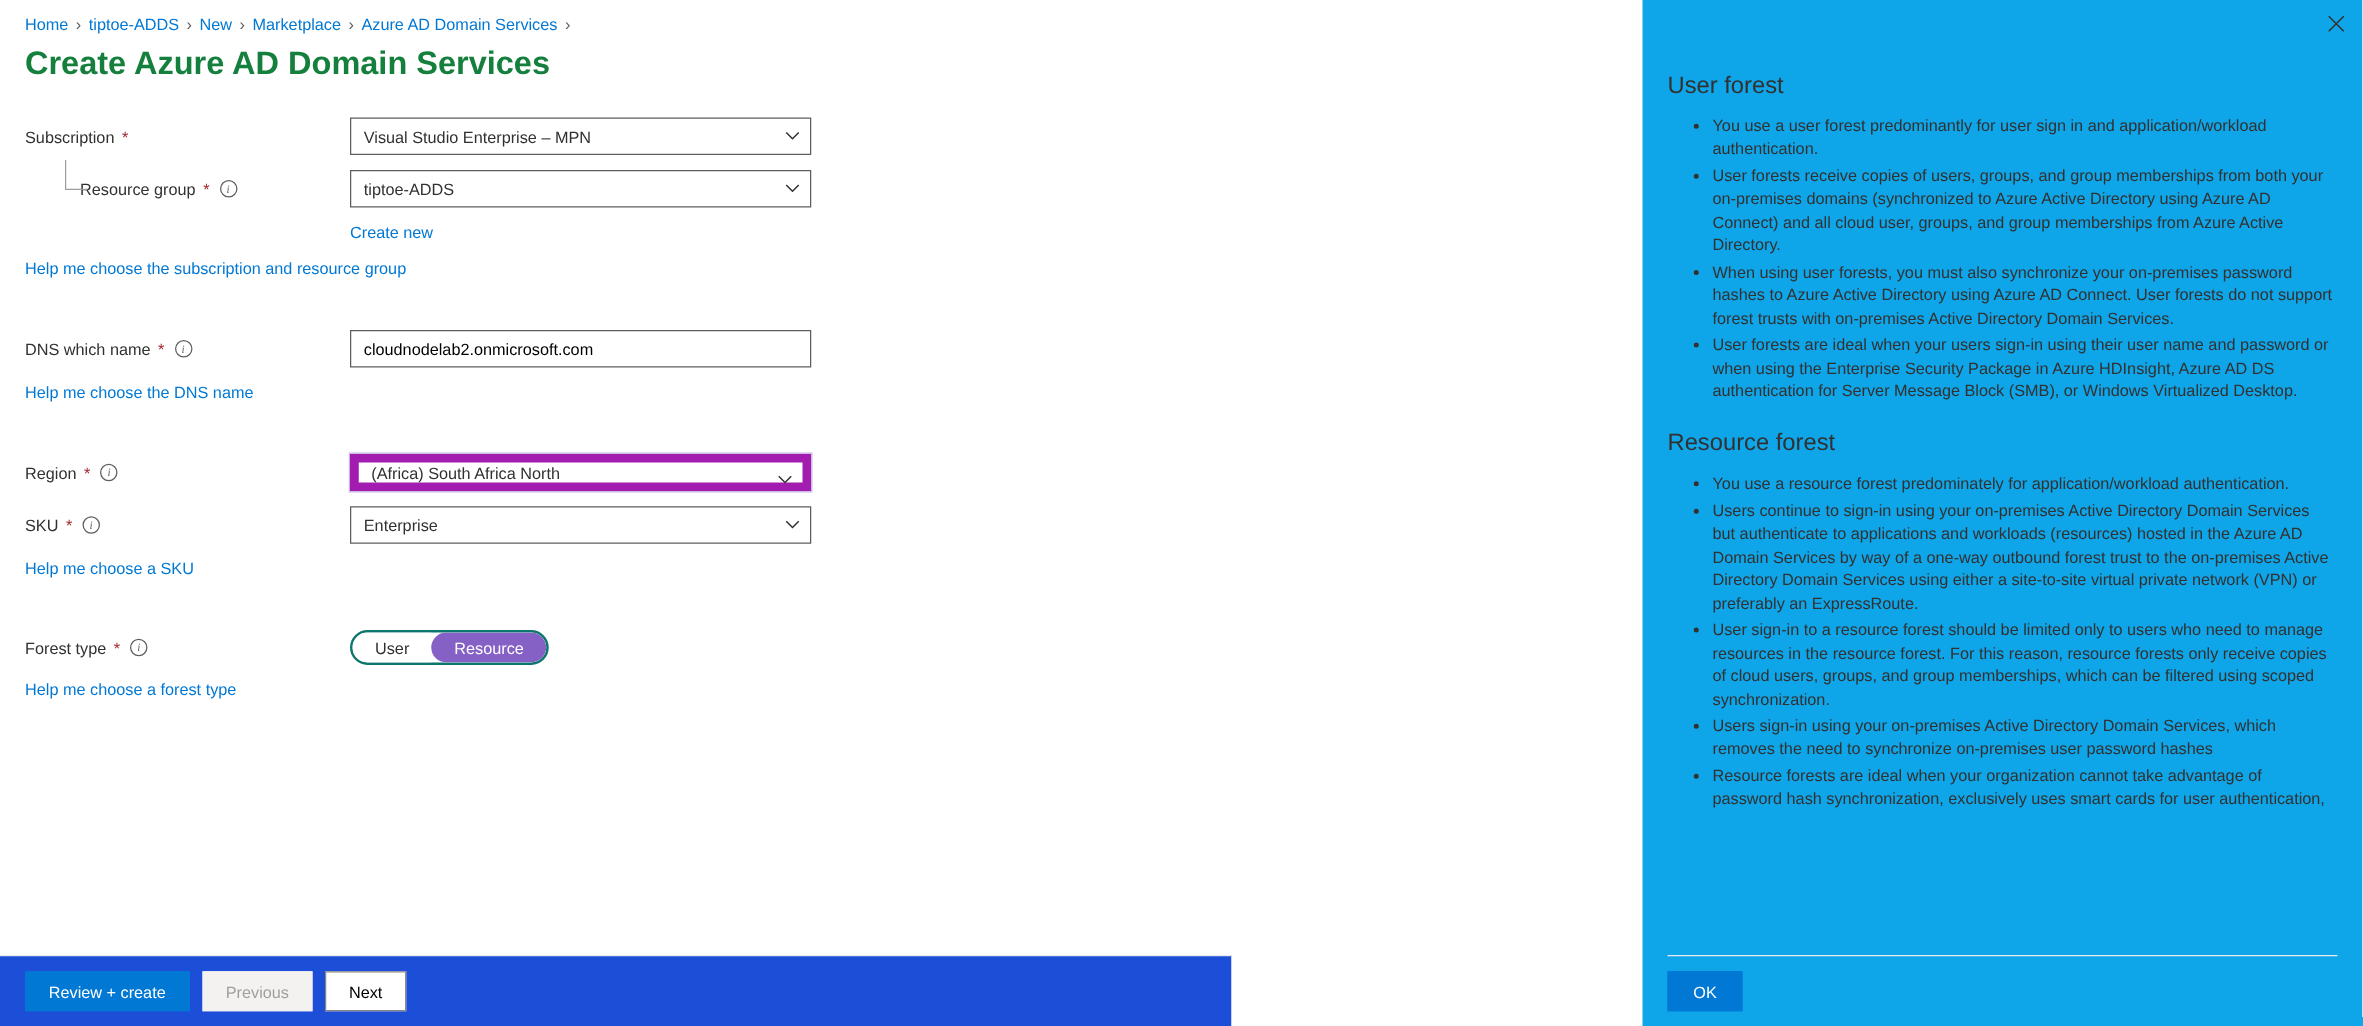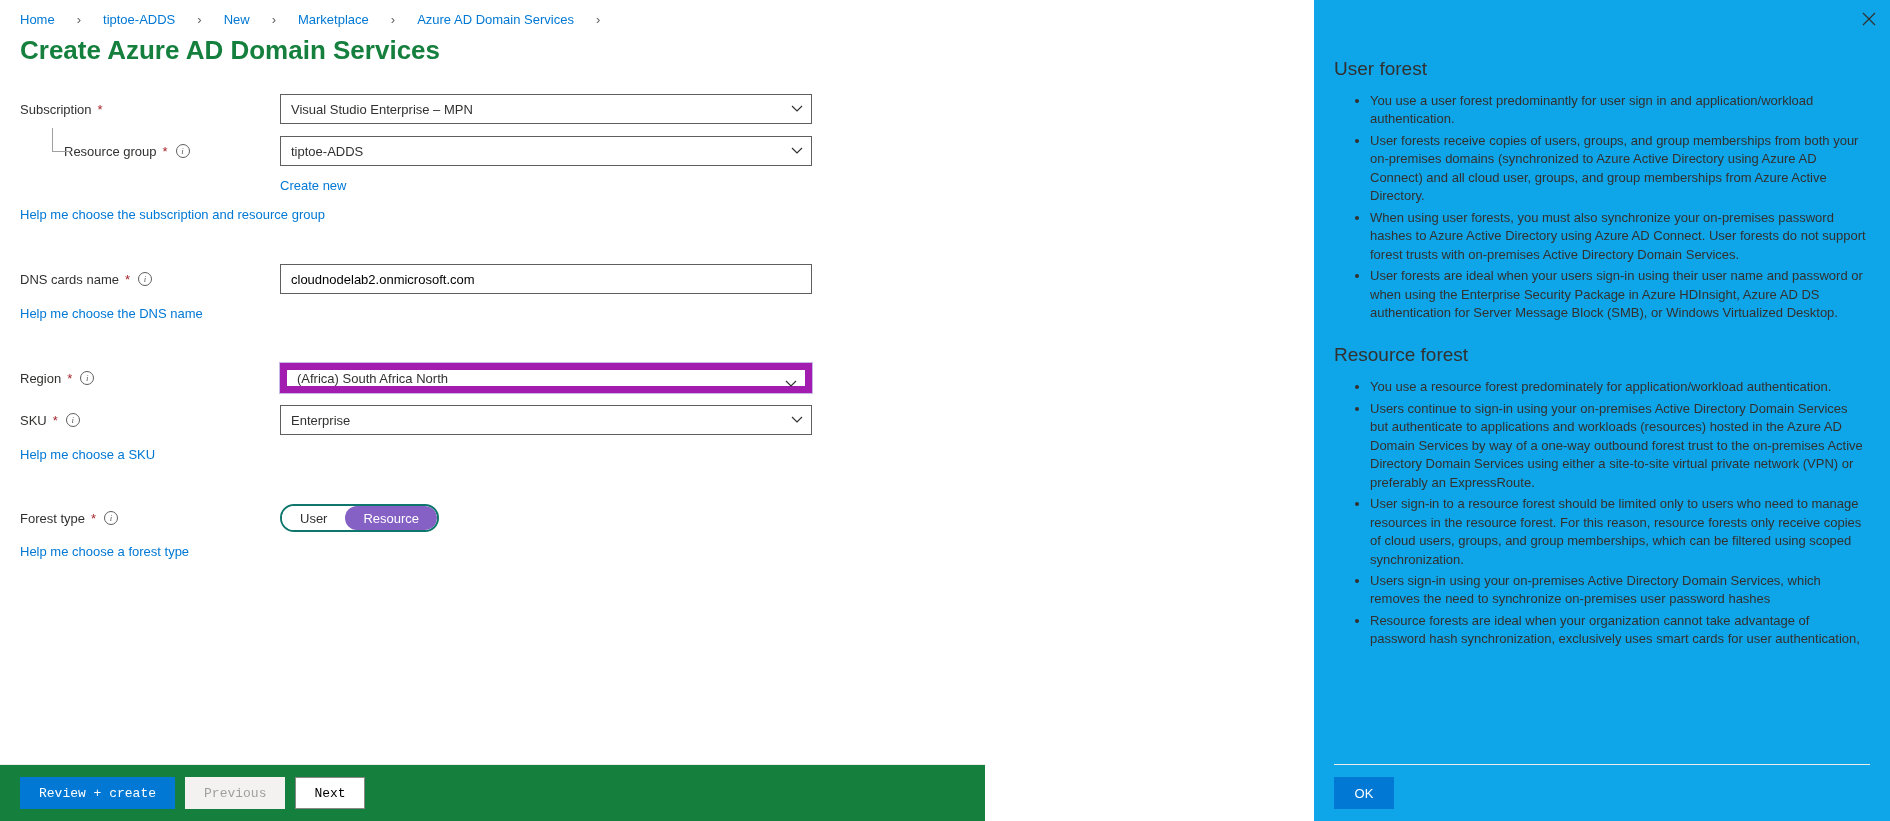--- a/index.html
+++ b/index.html
@@ -15,21 +15,21 @@
     }
     .main {
       padding: 12px 20px 0 20px;
       width: 985px;
       height: 100%;
       position: relative;
     }
     .breadcrumb {
       display: flex;
       align-items: center;
-      gap: 22px;
+      gap: 6px;
       font-size: 13px;
       margin-bottom: 8px;
     }
     .breadcrumb a { color: #0078d4; text-decoration: none; cursor: pointer; }
     .breadcrumb .sep { color: #605e5c; }
     h1.page-title {
       font-size: 26px;
       font-weight: 600;
       margin: 6px 0 28px 0;
       color: #15803d;
@@ -66,21 +66,21 @@
       border-radius: 50%;
       font-size: 9px;
       align-items: center;
       justify-content: center;
       font-style: italic;
       font-family: Georgia, serif;
       color: #605e5c;
       cursor: pointer;
       margin-left: 4px;
     }
-    .control { width: 532px; }
+    .control { width: 369px; }
     .select {
       width: 100%;
       height: 30px;
       border: 1px solid #605e5c;
       padding: 0 28px 0 10px;
       font-size: 13px;
       background: #fff;
       position: relative;
       display: flex;
       align-items: center;
@@ -133,22 +133,21 @@
     }
     
     .footer {
       position: absolute;
       bottom: 0; left: 0;
       width: 985px;
       border-top: 1px solid #edebe9;
       padding: 12px 20px;
       display: flex;
       gap: 10px;
-      background: #15803d;
-      font-family: Liberation Mono, monospace;
+      background: #1d4ed8;
     }
     .btn {
       height: 32px;
       padding: 0 18px;
       font-size: 13px;
       font-family: inherit;
       border: 1px solid #8a8886;
       background: #fff;
       cursor: pointer;
     }
@@ -250,21 +249,21 @@
     </div>
 
     <div class="link-row">
       <a class="link">Help me choose the subscription and resource group</a>
     </div>
 
     <div style="height:18px"></div>
 
     <div class="row">
       <div class="label">
-        <span>DNS cards name</span>
+        <span>DNS which name</span>
         <span class="req">*</span>
         <span class="info-icon">i</span>
       </div>
       <div class="control">
         <input class="textbox" type="text" value="cloudnodelab2.onmicrosoft.com" style="">
       </div>
     </div>
 
     <div class="link-row">
       <a class="link">Help me choose the DNS name</a>

